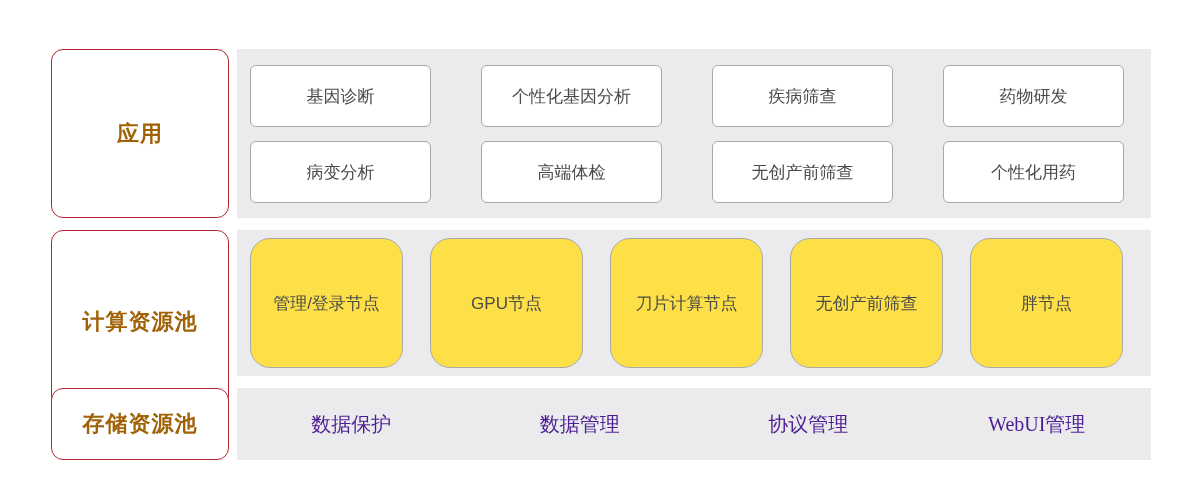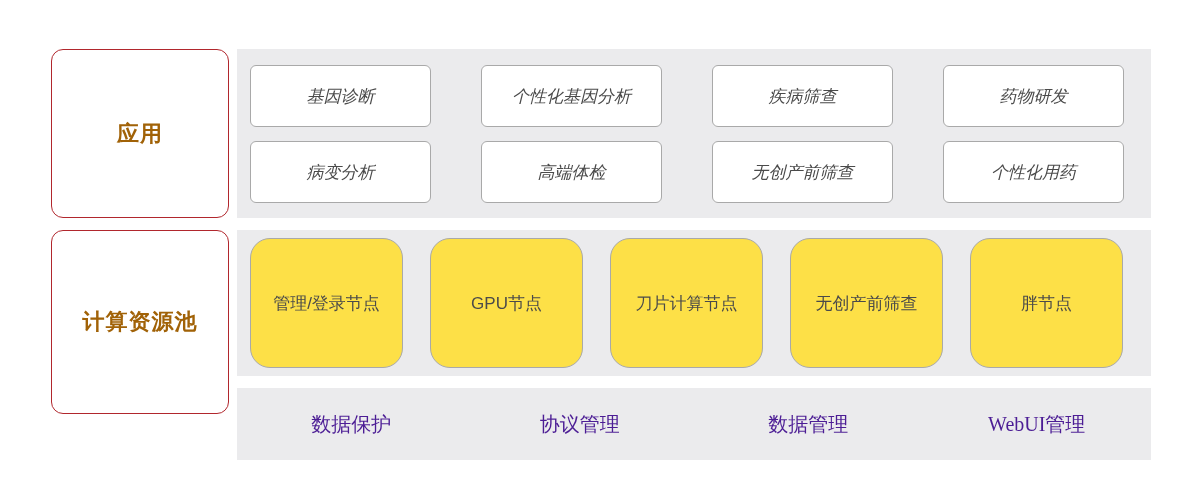--- a/index.html
+++ b/index.html
@@ -39,21 +39,21 @@
   .panel-compute { top: 230px; height: 146px; padding-left: 13px;
                    display: flex; align-items: center; gap: 27px; }
   .panel-storage { top: 388px; height: 72px;
                    display: grid; grid-template-columns: repeat(4, 1fr); align-items: center; }
 
   .app-box {
     background: #ffffff;
     border: 1px solid #a9a9a9;
     border-radius: 6px;
     display: flex; align-items: center; justify-content: center;
-    font-size: 17px; color: #4a4a4a; font-style: italic;
+    font-size: 17px; color: #4a4a4a;
   }
   .node-box {
     width: 153px; height: 130px;
     background: #fde047;
     border: 1px solid #a9a9a9;
     border-radius: 20px;
     display: flex; align-items: center; justify-content: center;
     font-size: 17px; color: #4a4a4a;
   }
   .storage-item {
@@ -80,20 +80,21 @@
 
   <div class="layer-label label-compute">计算资源池</div>
   <div class="panel panel-compute">
     <div class="node-box">管理/登录节点</div>
     <div class="node-box">GPU节点</div>
     <div class="node-box">刀片计算节点</div>
     <div class="node-box">无创产前筛查</div>
     <div class="node-box">胖节点</div>
   </div>
 
+  <div class="layer-label label-storage">存储资源池</div>
   <div class="panel panel-storage">
     <div class="storage-item">数据保护</div>
+    <div class="storage-item">数据管理</div>
     <div class="storage-item">协议管理</div>
-    <div class="storage-item">数据管理</div>
     <div class="storage-item">WebUI管理</div>
   </div>
 
 </div>
 
 </body></html>

